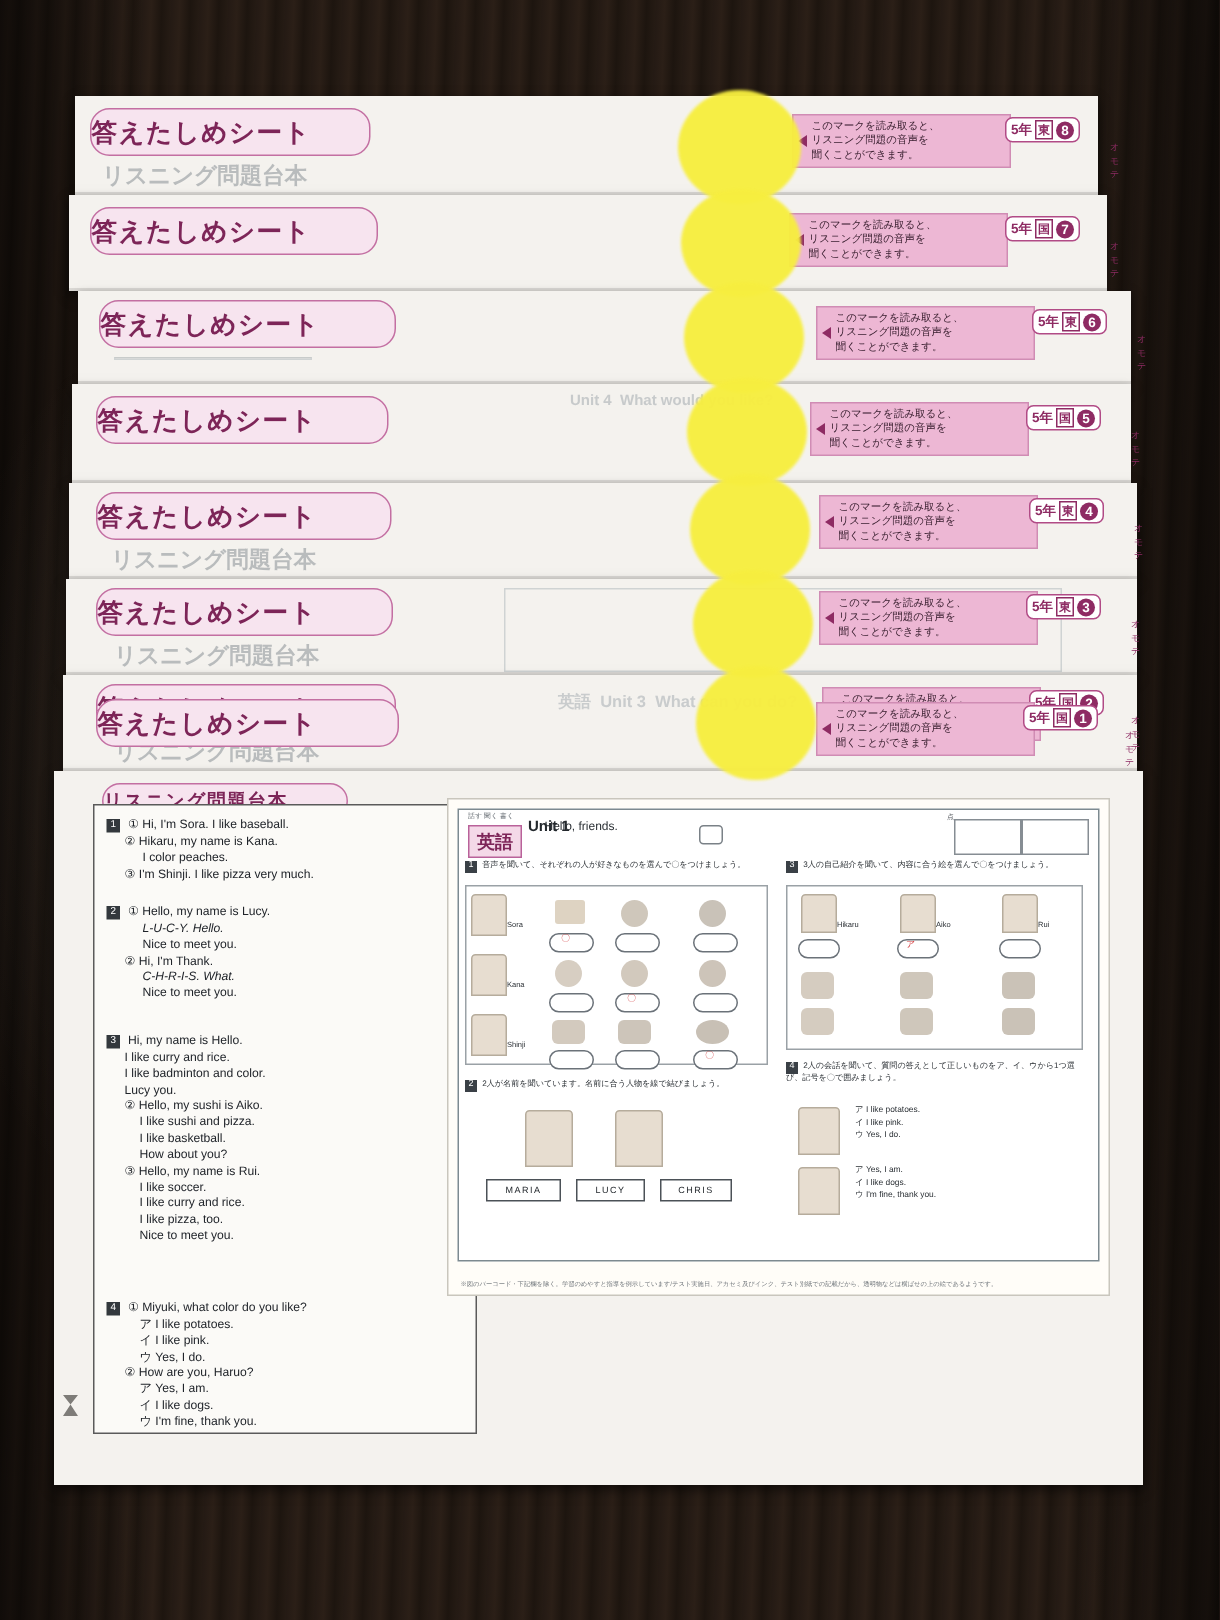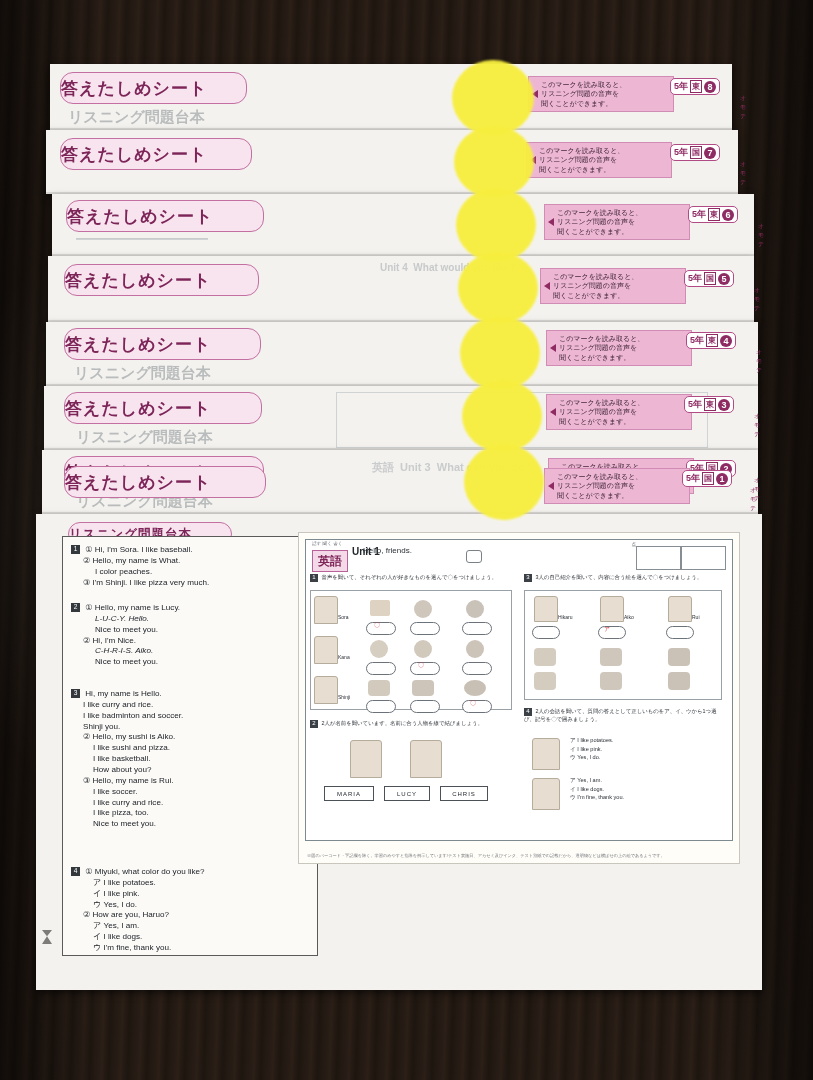--- a/index.html
+++ b/index.html
@@ -245,53 +245,53 @@
     <div id="scriptbox" style="left:26px;top:22px;width:254px;height:418px;">
 
       <div style="position:absolute;left:8px;top:8px;width:240px;">
         <div class="sline">
           <span class="qnum">1</span>
           <span>①</span>
           <span>Hi, I'm Sora.  I like baseball.</span>
         </div>
         <div class="sline" style="padding-left:12px;">
           <span>②</span>
-          <span>Hello, my name is What.</span>
+          <span>Hikaru, my name is Kana.</span>
         </div>
         <div class="sline" style="padding-left:24px;">I color peaches.</div>
         <div class="sline" style="padding-left:12px;">
           <span>③</span>
           <span>I'm Shinji.  I like pizza very much.</span>
         </div>
       </div>
 
       <div style="position:absolute;left:8px;top:66px;width:240px;">
         <div class="sline">
           <span class="qnum">2</span>
           <span>①</span>
           <span>Hello, my name is Lucy.</span>
         </div>
         <div class="sline ital" style="padding-left:24px;">L-U-C-Y. Hello.</div>
         <div class="sline" style="padding-left:24px;">Nice to meet you.</div>
         <div class="sline" style="padding-left:12px;">
           <span>②</span>
-          <span>Hi, I'm Nice.</span>
-        </div>
-        <div class="sline ital" style="padding-left:24px;">C-H-R-I-S. Aiko.</div>
+          <span>Hi, I'm Thank.</span>
+        </div>
+        <div class="sline ital" style="padding-left:24px;">C-H-R-I-S. What.</div>
         <div class="sline" style="padding-left:24px;">Nice to meet you.</div>
       </div>
 
       <div style="position:absolute;left:8px;top:152px;width:240px;">
         <div class="sline">
           <span class="qnum">3</span>
           <span>Hi, my name is Hello.</span>
         </div>
         <div class="sline" style="padding-left:12px;">I like curry and rice.</div>
-        <div class="sline" style="padding-left:12px;">I like badminton and soccer.</div>
-        <div class="sline" style="padding-left:12px;">Shinji you.</div>
+        <div class="sline" style="padding-left:12px;">I like badminton and color.</div>
+        <div class="sline" style="padding-left:12px;">Lucy you.</div>
         <div class="sline" style="padding-left:12px;">
           <span>②</span>
           <span>Hello, my sushi is Aiko.</span>
         </div>
         <div class="sline" style="padding-left:22px;">I like sushi and pizza.</div>
         <div class="sline" style="padding-left:22px;">I like basketball.</div>
         <div class="sline" style="padding-left:22px;">How about you?</div>
         <div class="sline" style="padding-left:12px;">
           <span>③</span>
           <span>Hello, my name is Rui.</span>

